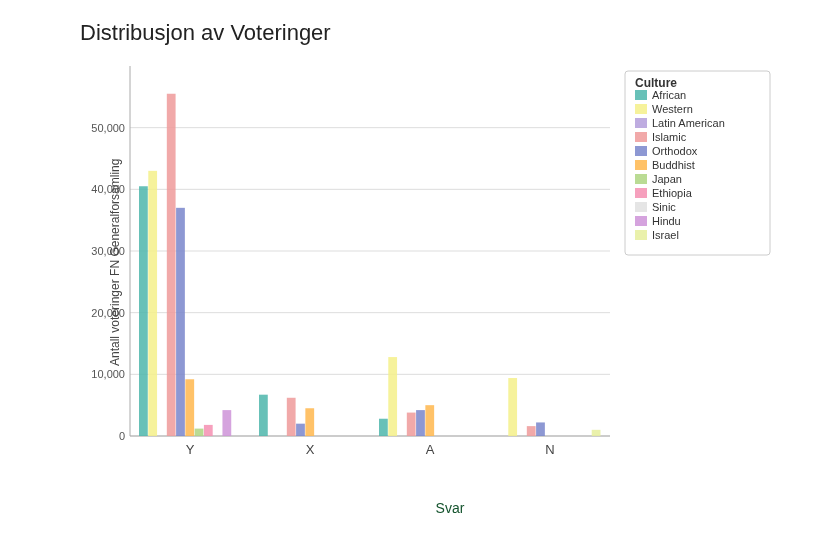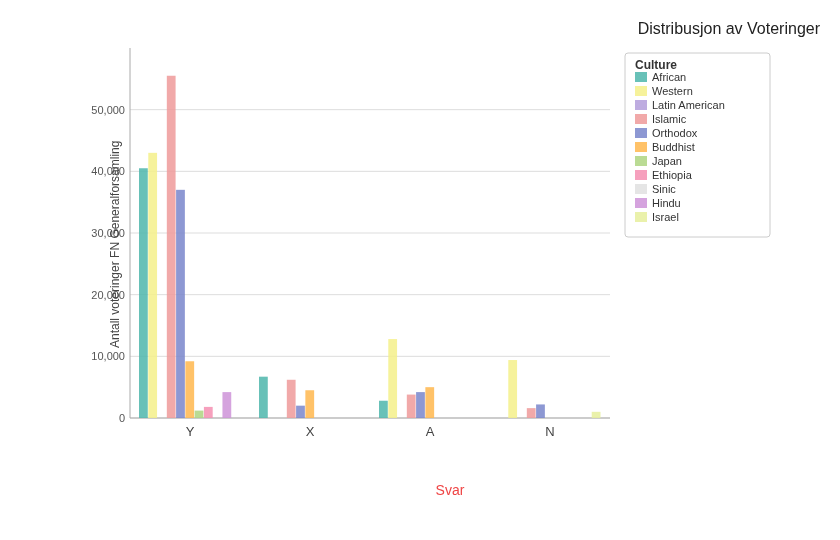--- a/index.html
+++ b/index.html
@@ -10,23 +10,24 @@
       height: 540px;
       overflow: hidden;
     }
     .chart-container {
       width: 840px;
       height: 540px;
       position: relative;
       padding: 20px 20px 60px 80px;
     }
     .chart-title {
-      text-align: right;
-      font-size: 16px;
+      text-align: left;
+      font-size: 22px;
       font-weight: normal;
+      margin-bottom: 10px;
       color: #222;
     }
     .chart-area {
       position: relative;
       width: 100%;
       height: 420px;
     }
     svg.chart-svg {
       width: 100%;
       height: 100%;
@@ -41,21 +42,21 @@
       white-space: nowrap;
       width: 200px;
       text-align: center;
     }
     .x-axis-label {
       position: absolute;
       bottom: -40px;
       left: 50%;
       transform: translateX(-50%);
       font-size: 14px;
-      color: #ef4444;
+      color: #14532d;
     }
   </style>
 </head>
 <body>
 
 <div class="chart-container">
   <div class="chart-title">Distribusjon av Voteringer</div>
   <div class="chart-area">
     <div class="y-axis-label">Antall voteringer FN Generalforsamling</div>
     <div class="x-axis-label">Svar</div>

